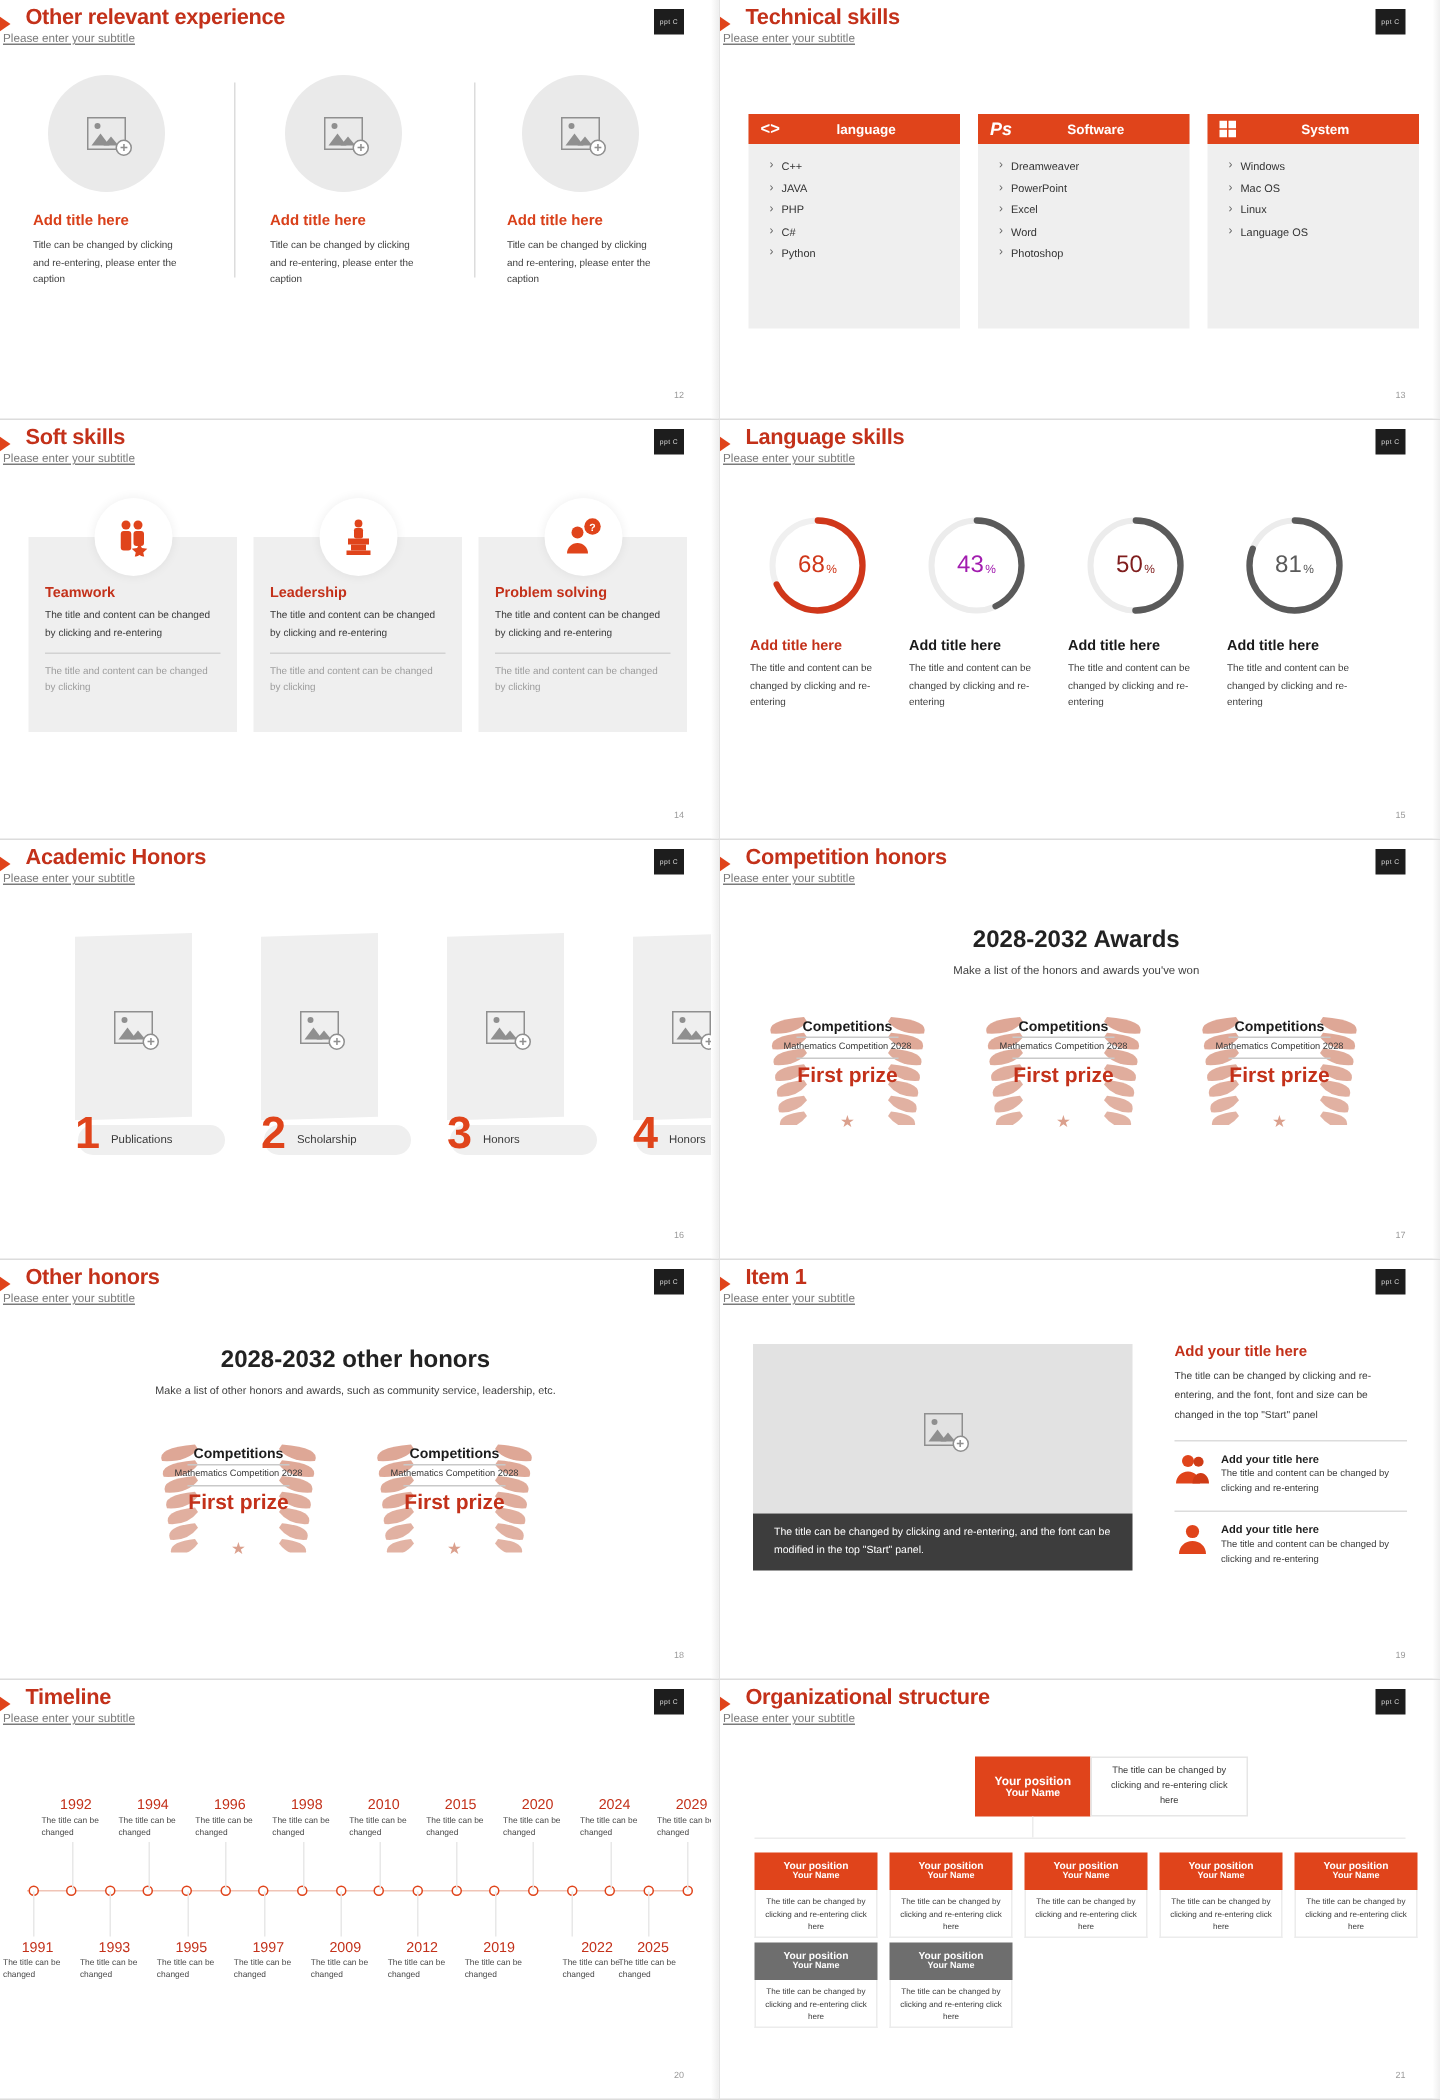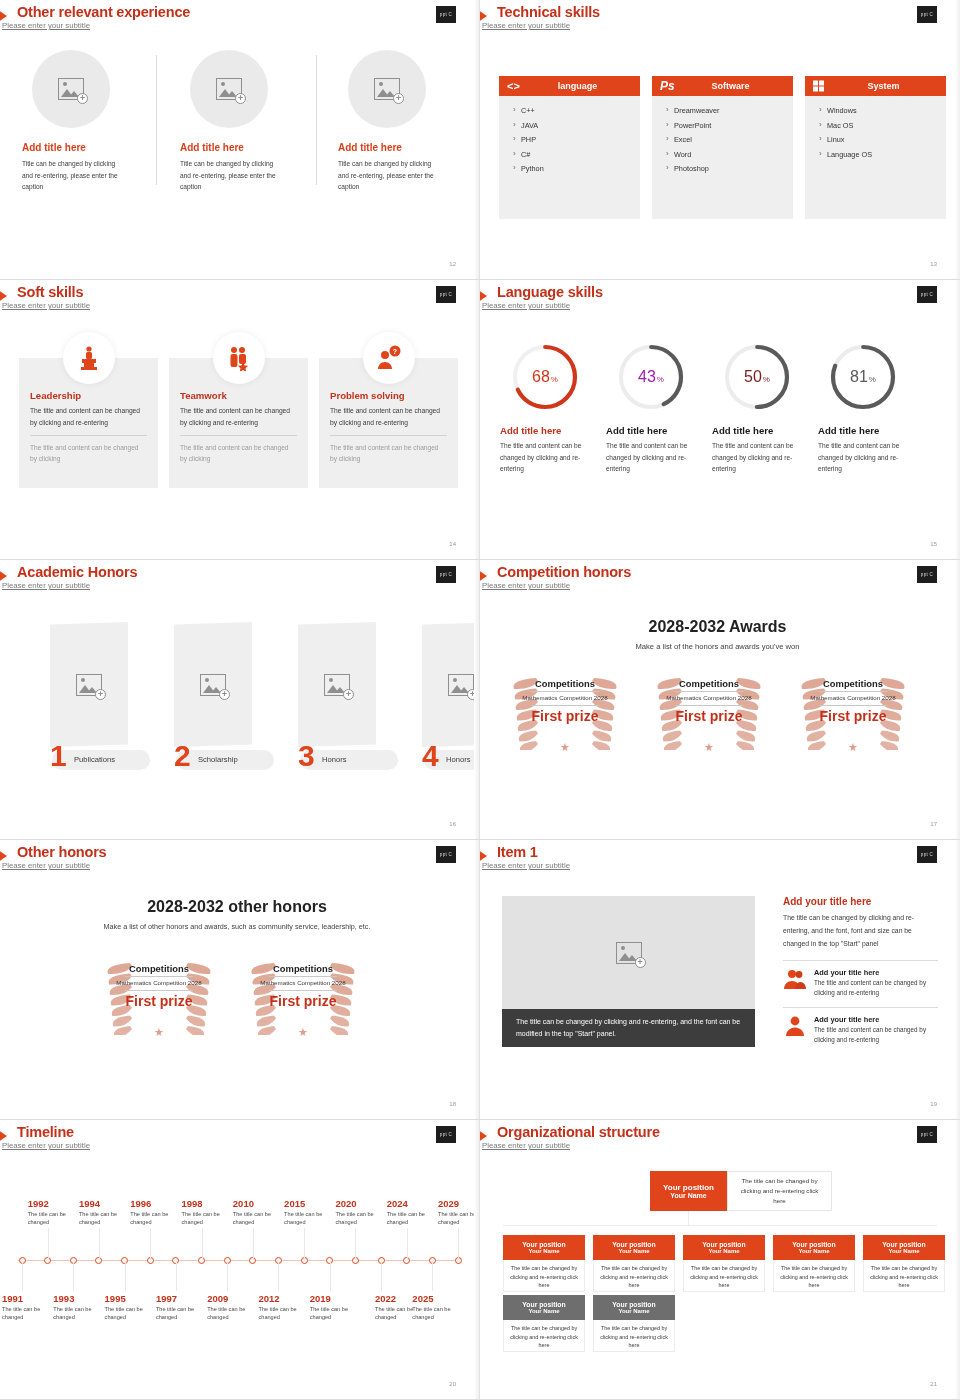--- a/index.html
+++ b/index.html
@@ -122,21 +122,21 @@
   .it-ico{ width:24px;height:22px; flex:0 0 24px; display:flex;align-items:center;justify-content:center;}
   .it-rt2{ font-size:7.4px; font-weight:bold; color:#1d1d1d;}
   .it-rb{ font-size:6.3px; color:#3a3a3a; line-height:1.62; margin-top:1px;}
 
   
   .tl-line{ position:absolute; left:18px; top:140px; width:444px; height:1px; background:#f0c4b6;}
   .tl-dot{ position:absolute; width:7px;height:7px; border-radius:50%; background:#fff;
            border:1.3px solid #e0441b; top:136.5px;}
   .tl-stem{ position:absolute; width:1px; background:#e8e8e8;}
   .tl-lab{ position:absolute; width:46px; }
-  .tl-yr{ font-size:9.5px; font-weight:bold; color:#c3311a;}
+  .tl-yr{ font-size:9.5px; font-weight:normal; color:#c3311a;text-align:center;}
   .tl-tx{ font-size:5.6px; color:#4a4a4a; line-height:1.5; margin-top:1px;}
 
   
   .org-top{ position:absolute; left:170px; top:51px; display:flex;}
   .org-head{ width:77px; height:40px; background:#e0441b; color:#fff; display:flex; flex-direction:column;
              align-items:center; justify-content:center; }
   .org-head .p{ font-size:8px; font-weight:bold;}
   .org-head .n{ font-size:7px; font-weight:bold;}
   .org-note{ width:105px; height:40px; border:1px solid #e6e6e6; background:#fff; font-size:6.2px;
              color:#3a3a3a; line-height:1.6; display:flex;align-items:center; text-align:center; padding:0 8px;}
@@ -272,43 +272,43 @@
     <div class="hdr-arrow"></div>
     <div class="hdr-title">Soft skills</div>
     <div class="hdr-sub">Please enter your subtitle</div>
   </div>
   <div class="badge">ppt C</div>
   <div class="pgnum">14</div>
  <div class="softrow">
  <div class="scard">
   <div class="sicon">
               <svg width="26" height="26" viewBox="0 0 26 26">
+                <circle cx="8" cy="5" r="3" fill="#e0441b"></circle>
+                <circle cx="16" cy="5" r="3" fill="#e0441b"></circle>
+                <rect x="4.5" y="9" width="7" height="13" rx="2" fill="#e0441b"></rect>
+                <rect x="13" y="9" width="7" height="10" rx="2" fill="#e0441b"></rect>
+                <path d="M17 17l1.6 3.4 3.6.4-2.7 2.5.8 3.6-3.3-1.9-3.3 1.9.8-3.6-2.7-2.5 3.6-.4z" fill="#e0441b"></path>
+              </svg>
+            </div>
+  <div class="stitle">Teamwork</div>
+  <div class="sbody">The title and content can be changed by clicking and re-entering</div>
+  <div class="shr"></div>
+  <div class="sbody2">The title and content can be changed by clicking</div>
+          </div>
+          <div class="scard">
+  <div class="sicon">
+              <svg width="26" height="26" viewBox="0 0 26 26">
                 <circle cx="13" cy="4" r="2.6" fill="#e0441b"></circle>
                 <rect x="10" y="7" width="6" height="7" rx="1.5" fill="#e0441b"></rect>
                 <rect x="6" y="14" width="14" height="4" fill="#e0441b"></rect>
                 <rect x="8" y="18" width="10" height="4" fill="#e0441b"></rect>
                 <rect x="5" y="22" width="16" height="3" fill="#e0441b"></rect>
               </svg>
             </div>
   <div class="stitle">Leadership</div>
-  <div class="sbody">The title and content can be changed by clicking and re-entering</div>
-  <div class="shr"></div>
-  <div class="sbody2">The title and content can be changed by clicking</div>
-          </div>
-          <div class="scard">
-  <div class="sicon">
-              <svg width="26" height="26" viewBox="0 0 26 26">
-                <circle cx="8" cy="5" r="3" fill="#e0441b"></circle>
-                <circle cx="16" cy="5" r="3" fill="#e0441b"></circle>
-                <rect x="4.5" y="9" width="7" height="13" rx="2" fill="#e0441b"></rect>
-                <rect x="13" y="9" width="7" height="10" rx="2" fill="#e0441b"></rect>
-                <path d="M17 17l1.6 3.4 3.6.4-2.7 2.5.8 3.6-3.3-1.9-3.3 1.9.8-3.6-2.7-2.5 3.6-.4z" fill="#e0441b"></path>
-              </svg>
-            </div>
-  <div class="stitle">Teamwork</div>
   <div class="sbody">The title and content can be changed by clicking and re-entering</div>
   <div class="shr"></div>
   <div class="sbody2">The title and content can be changed by clicking</div>
           </div>
           <div class="scard">
   <div class="sicon">
               <svg width="26" height="26" viewBox="0 0 26 26">
                 <circle cx="9" cy="10" r="4" fill="#e0441b"></circle>
                 <path d="M2 24c0-4.2 3.2-7 7-7s7 2.8 7 7z" fill="#e0441b"></path>
                 <circle cx="19" cy="6" r="5.5" fill="#e0441b"></circle>

